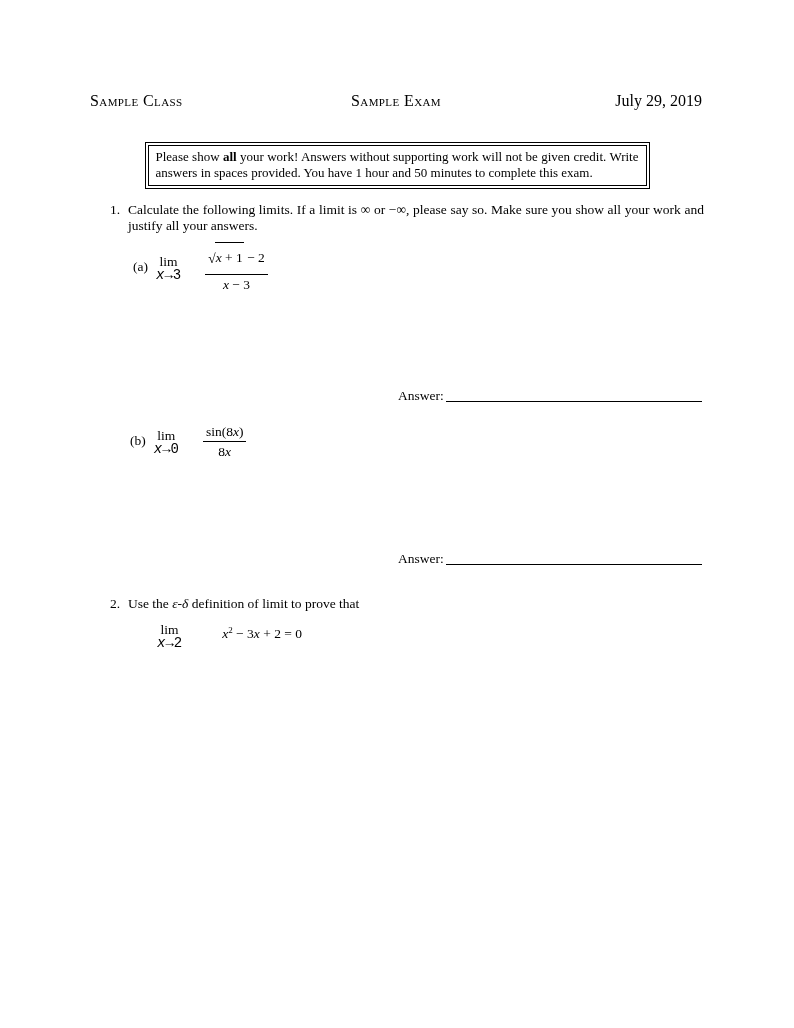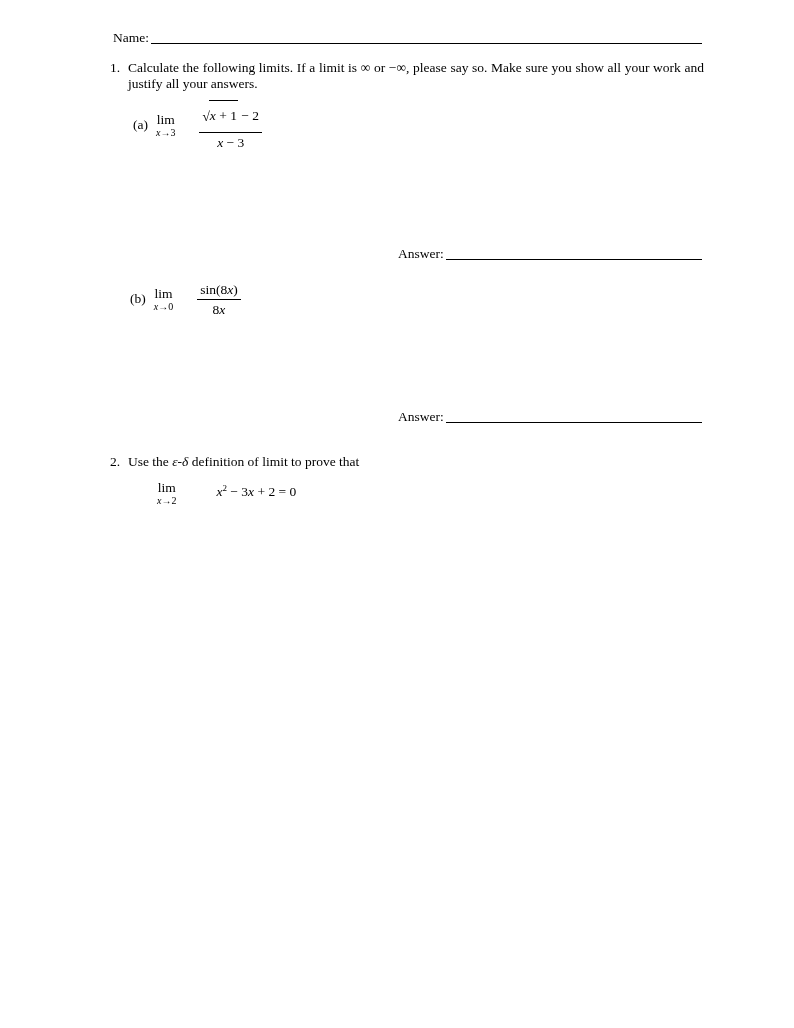--- a/index.html
+++ b/index.html
@@ -39,21 +39,21 @@
 
   
   .math { font-family: "Liberation Serif", "DejaVu Serif", serif; }
   .mi { font-style: italic; }
   .part { display: flex; align-items: center; }
   .part-a { margin: 8px 0 0 133px; }
   .part-b { margin: 18px 0 0 130px; }
   .part-label { margin-right: 8px; }
   .limblock { display: inline-flex; flex-direction: column; align-items: center; margin-right: 24px; }
   .lim-word { line-height: 16px; }
-  .lim-sub { font-size: 10px; line-height: 10px; white-space: nowrap; }
+  .lim-sub { font-size: 14px; line-height: 10px; white-space: nowrap; font-family: Liberation Mono, monospace; }
   .frac { display: inline-block; text-align: center; vertical-align: middle; }
   .frac .num { display: block; padding: 0 3px 1px; line-height: 17px; white-space: nowrap; }
   .frac .den { display: block; border-top: 1px solid #000; padding: 2px 3px 0; line-height: 15px; white-space: nowrap; }
   .sqrt-sign { display: inline-block; position: relative; top: 1px; margin-right: -1px; }
   .rad { display: inline-block; border-top: 1px solid #000; padding: 8px 1px; line-height: 14px; }
   .msup { font-size: 9px; vertical-align: 4.5px; }
 
   
   .answer-row { margin-right: 92px; display: flex; height: 17px; }
   .answer-a { margin-top: 96px; margin-left: 398px; }
@@ -61,26 +61,32 @@
 
   
   .display-eq { margin: 10px 0 0 157px; display: flex; align-items: flex-start; }
   .eq-expr { line-height: 16px; padding-bottom: 10px; margin-left: 16px; white-space: nowrap; }
 </style>
 </head>
 <body>
 
 <div class="page">
 
+  <div class="header">
+    <span class="h-left smallcaps">Sample Class</span>
+    <span class="h-center smallcaps">Sample Exam</span>
+    <span class="h-right">July 29, 2019</span>
+  </div>
 
+  <div class="notice-outer">
+    <div class="notice-inner">
+      <span>Please show </span><b>all</b><span> your work! Answers without supporting work will not be given credit. Write answers in spaces provided. You have 1 hour and 50 minutes to complete this exam.</span>
+    </div>
+  </div>
 
-  <div class="name-row">
-    <span>Name:</span>
-    <span class="blank-line"></span>
-  </div>
 
   <div class="item item-1">
     <span class="item-num">1.</span>
     <div class="item-body">Calculate the following limits. If a limit is ∞ or −∞, please say so. Make sure you show all your work and justify all your answers.</div>
   </div>
 
   <div class="part part-a math">
     <span class="part-label">(a)</span>
     <span class="limblock">
       <span class="lim-word">lim</span>

